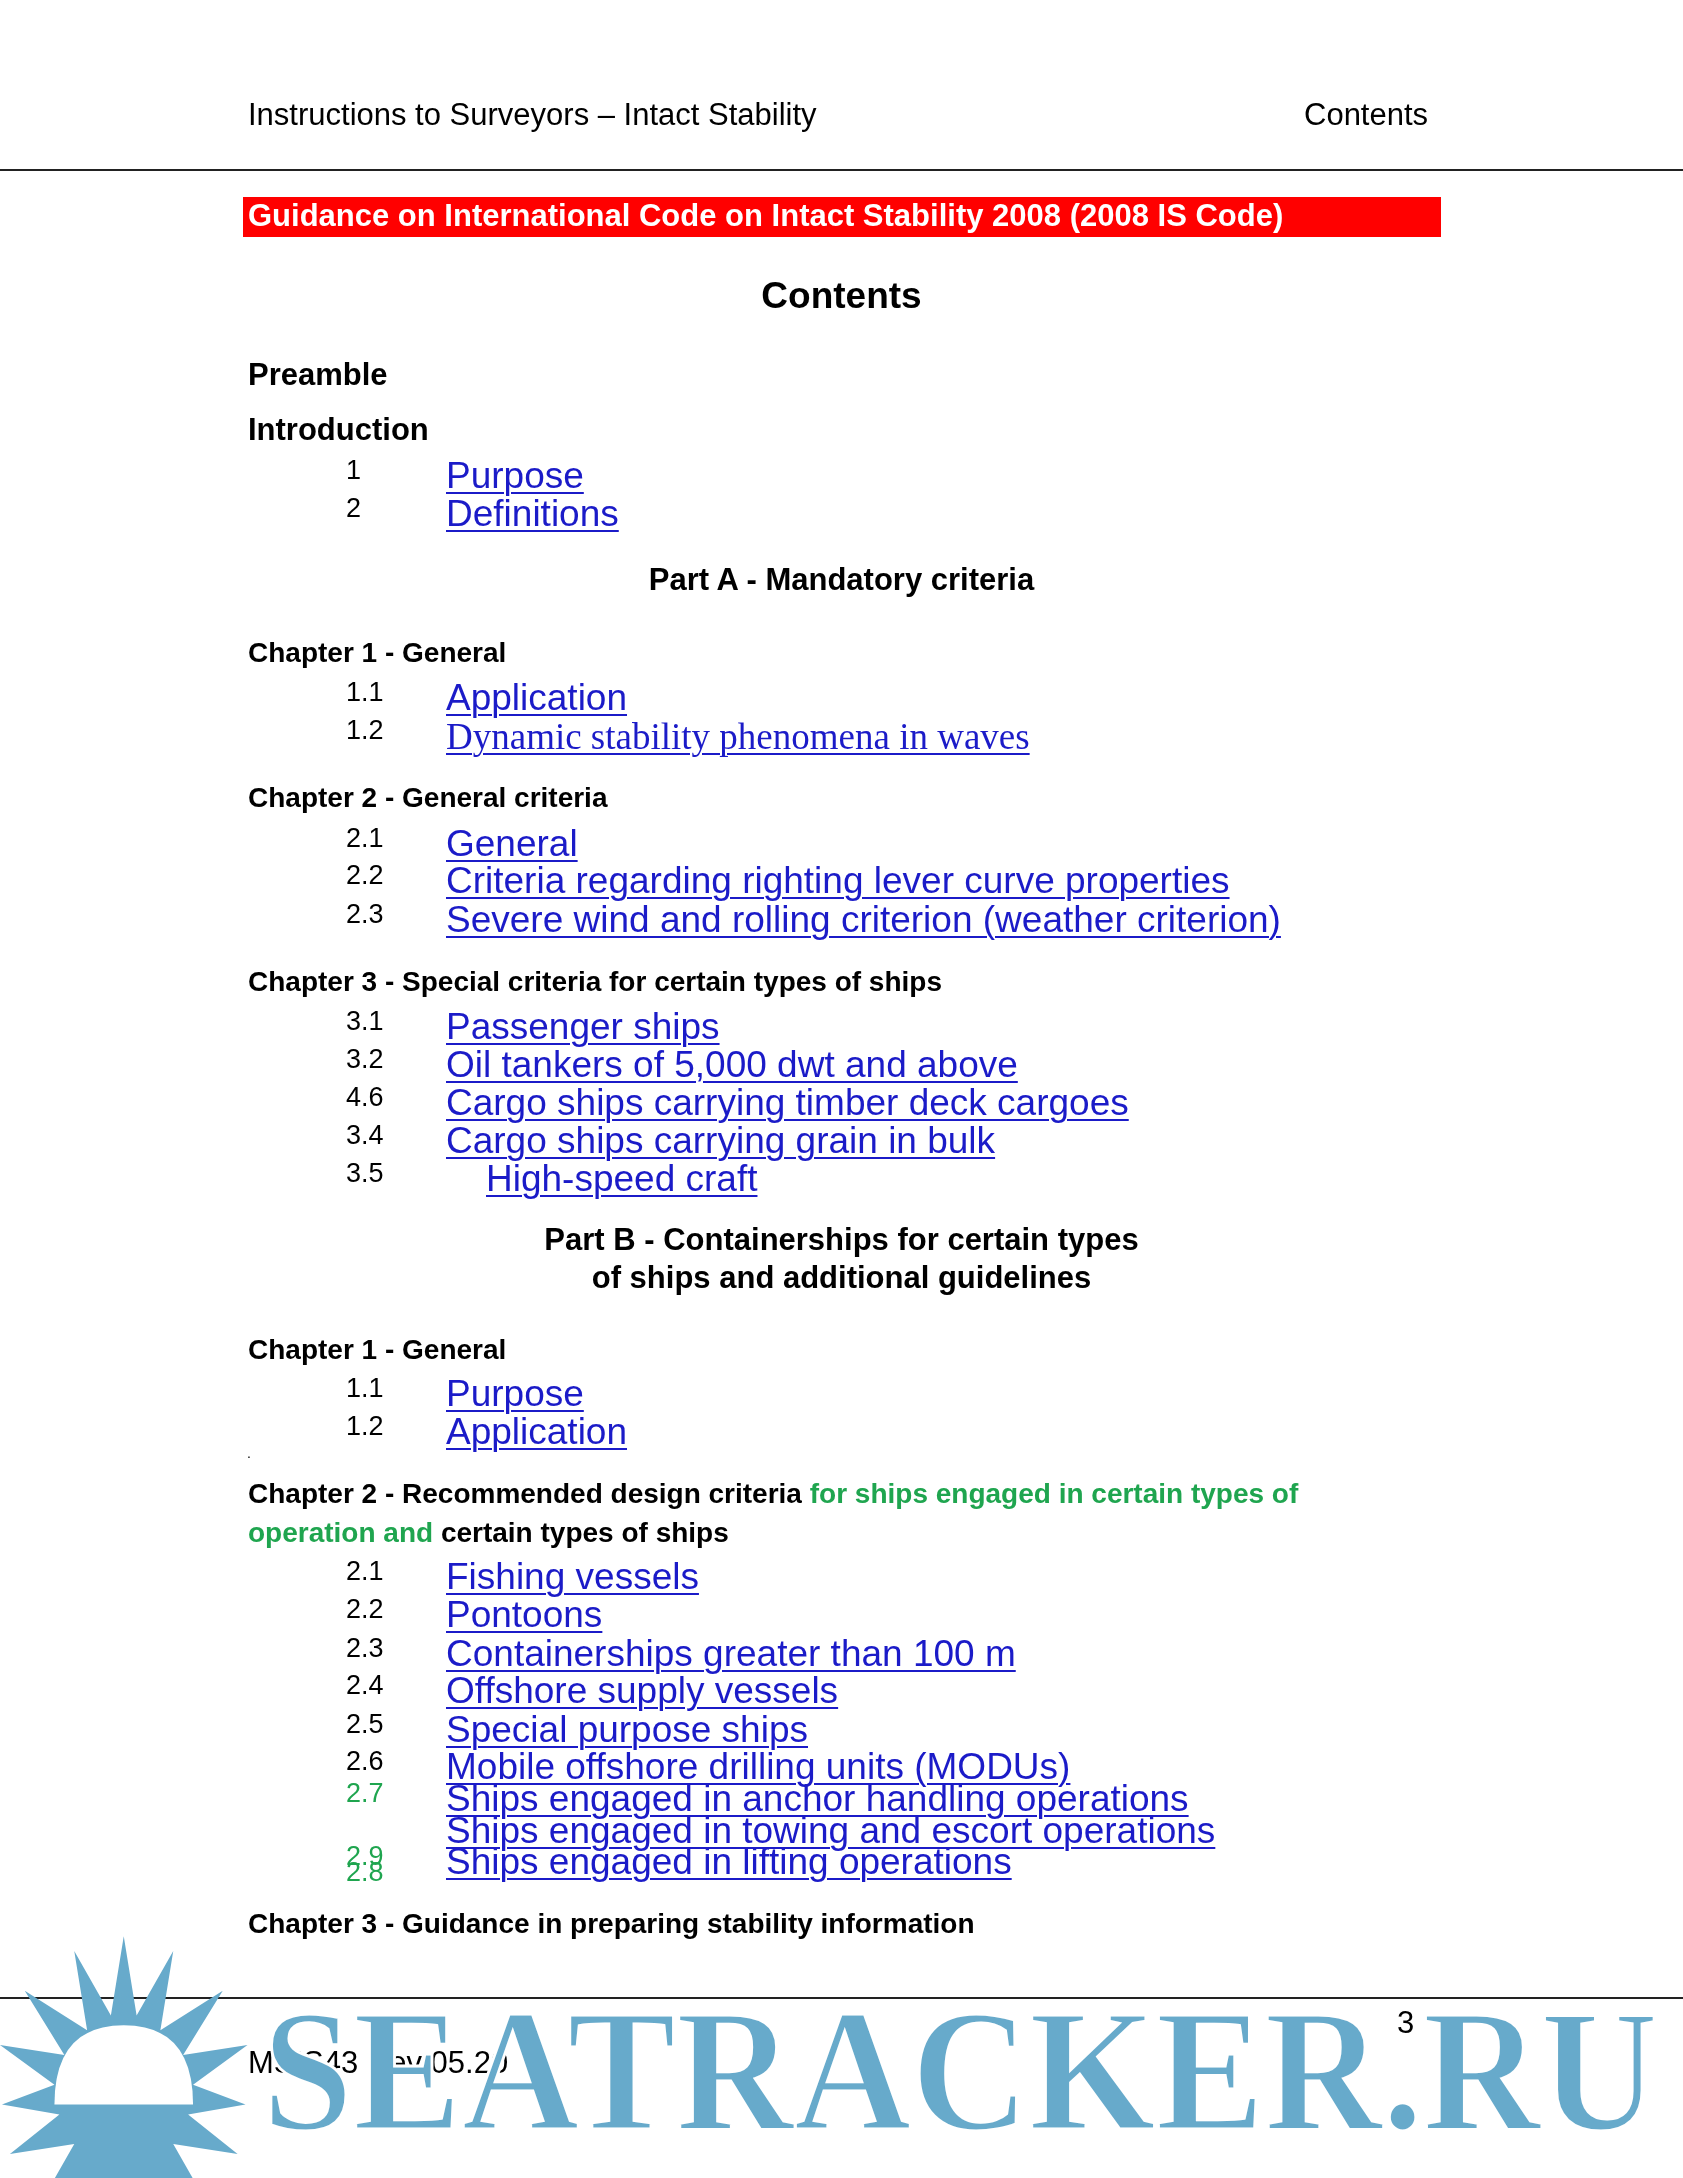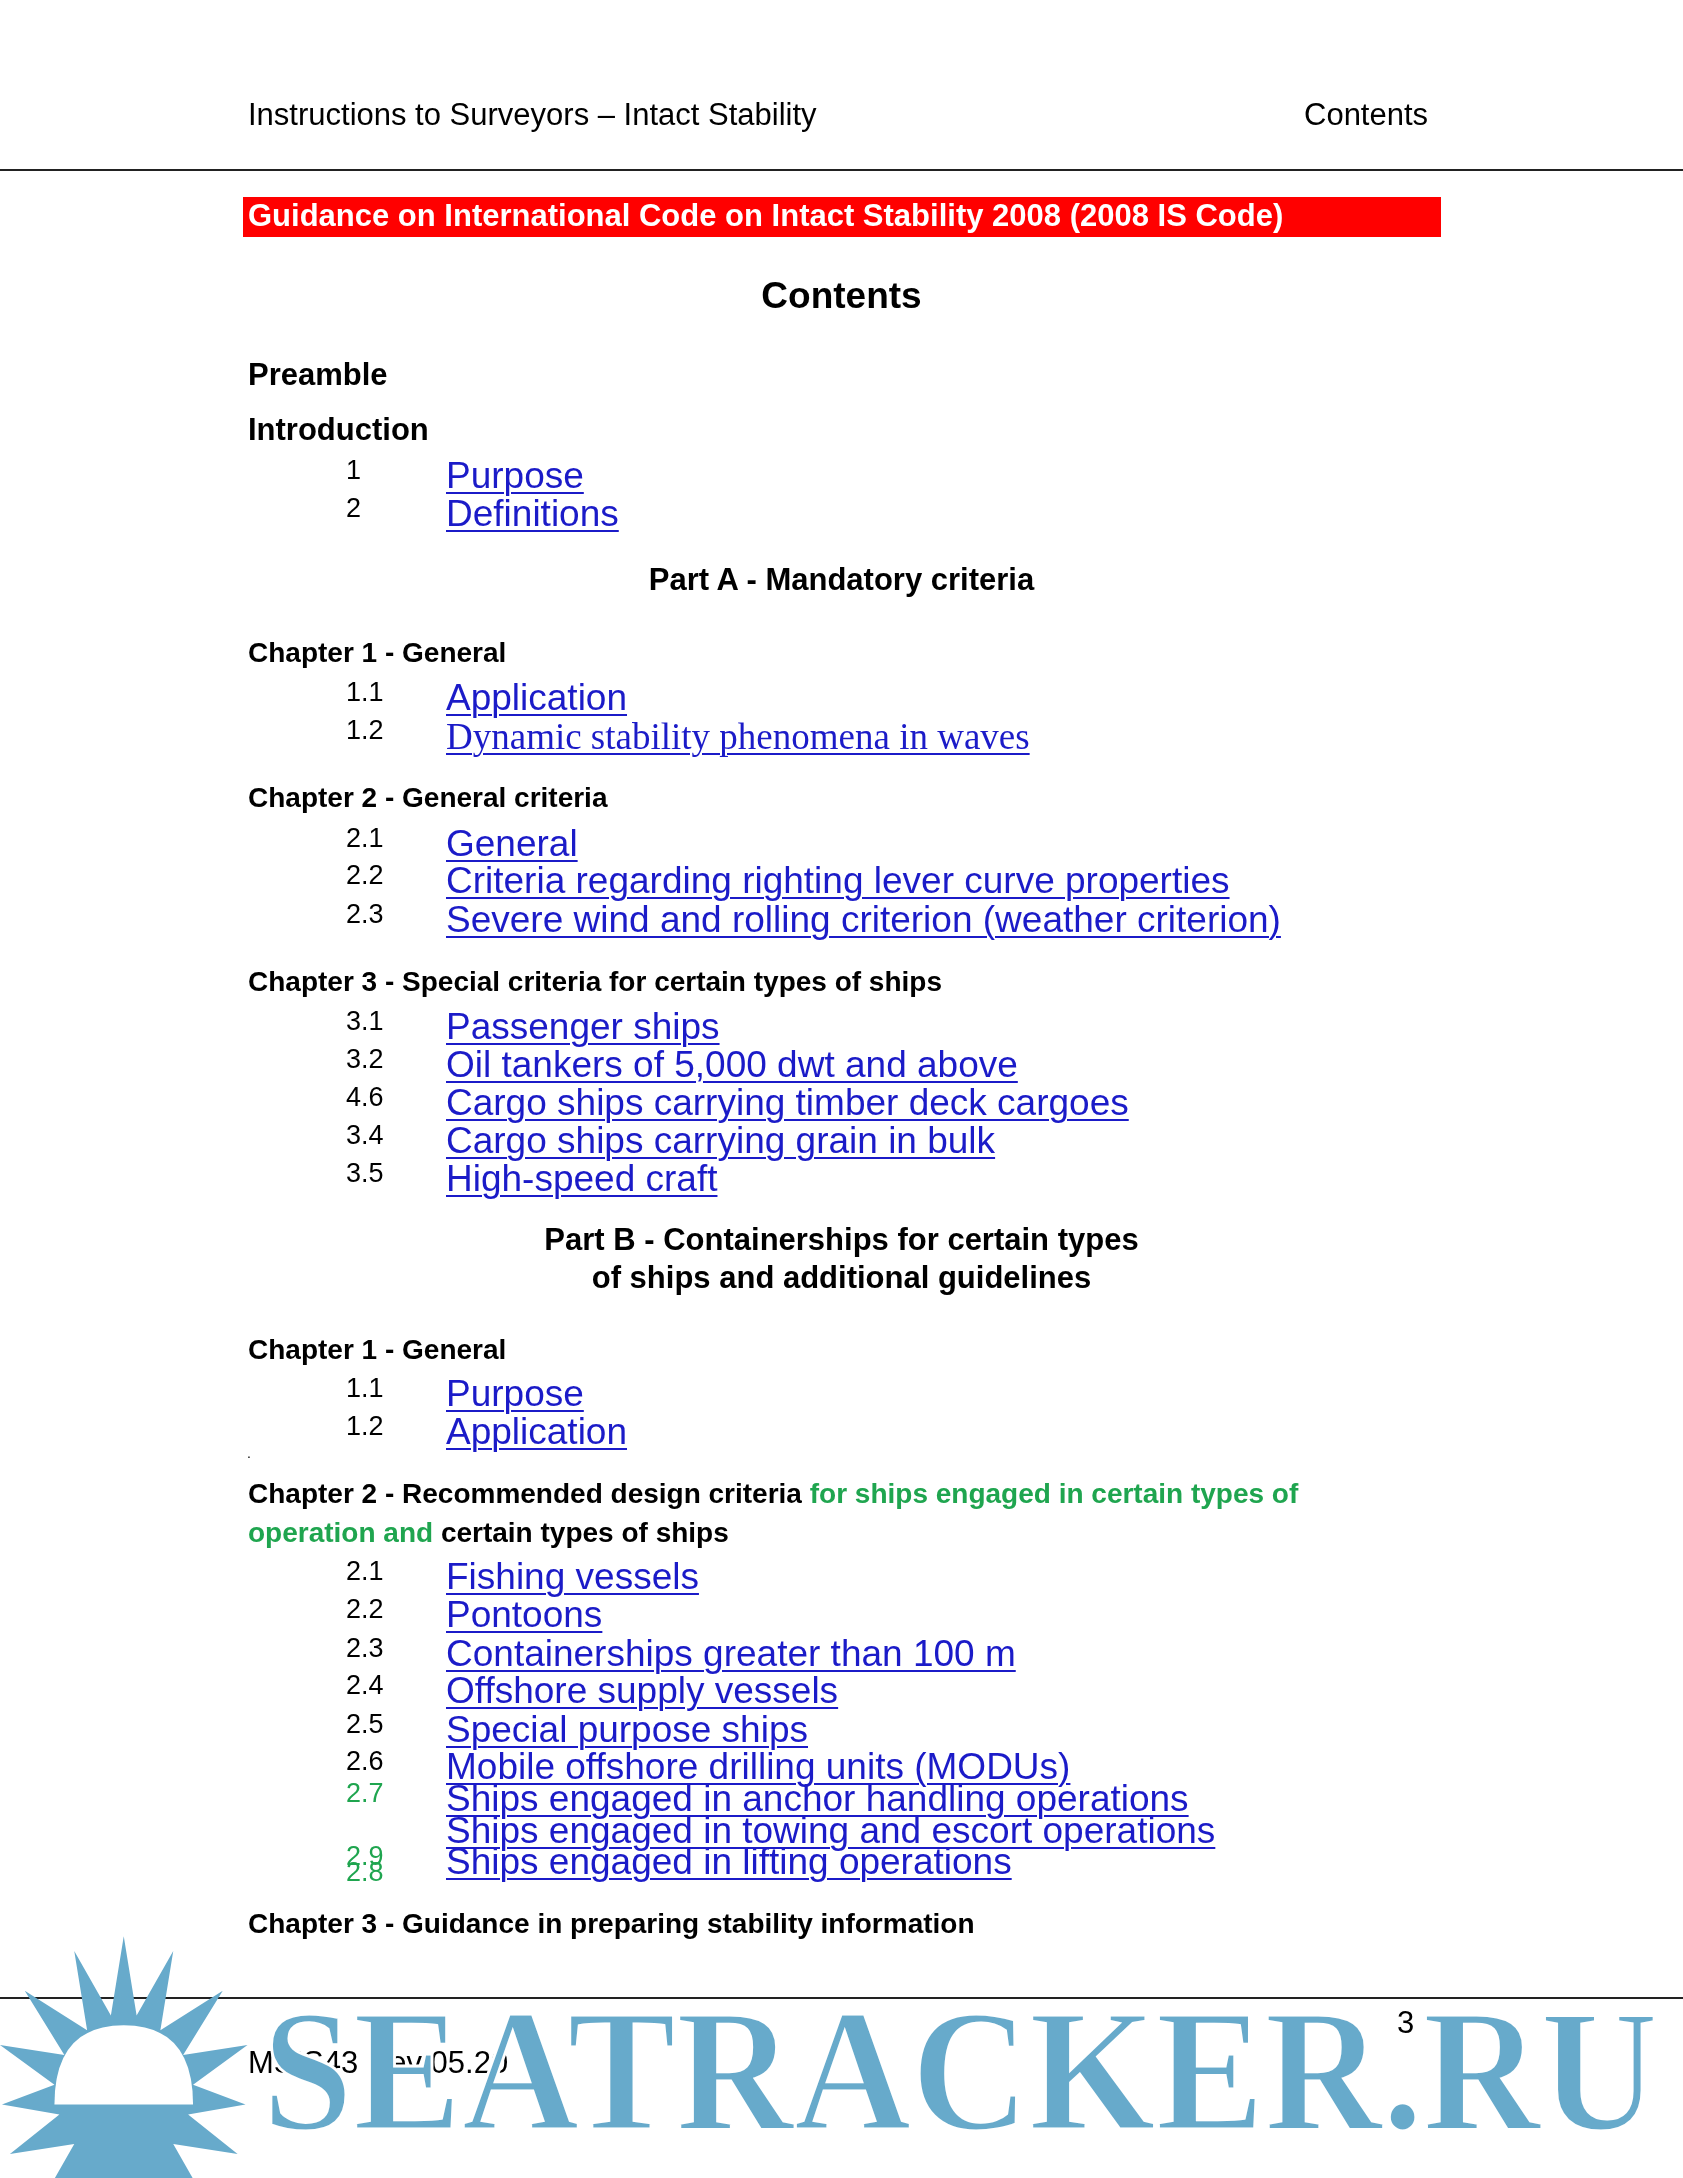--- a/index.html
+++ b/index.html
@@ -59,21 +59,21 @@
 <div class="abs ch" style="top:966px;">Chapter 3 - Special criteria for certain types of ships</div>
 <div class="abs num" style="top:1006px;">3.1</div>
 <a class="abs lnk" style="top:1006px;">Passenger ships</a>
 <div class="abs num" style="top:1044px;">3.2</div>
 <a class="abs lnk" style="top:1044px;">Oil tankers of 5,000 dwt and above</a>
 <div class="abs num" style="top:1082px;">4.6</div>
 <a class="abs lnk" style="top:1082px;">Cargo ships carrying timber deck cargoes</a>
 <div class="abs num" style="top:1120px;">3.4</div>
 <a class="abs lnk" style="top:1120px;">Cargo ships carrying grain in bulk</a>
 <div class="abs num" style="top:1158px;">3.5</div>
-<a class="abs lnk" style="top:1158px;">High-speed craft</a>
+<a class="abs lnk" style="top:1158px;margin-left:40px;">High-speed craft</a>
 
 <div class="abs part" style="top:1222px;">Part B - Containerships for certain types</div>
 <div class="abs part" style="top:1260px;">of ships and additional guidelines</div>
 
 <div class="abs ch" style="top:1334px;">Chapter 1 - General</div>
 <div class="abs num" style="top:1373px;">1.1</div>
 <a class="abs lnk" style="top:1373px;">Purpose</a>
 <div class="abs num" style="top:1411px;">1.2</div>
 <a class="abs lnk" style="top:1411px;">Application</a>
 

